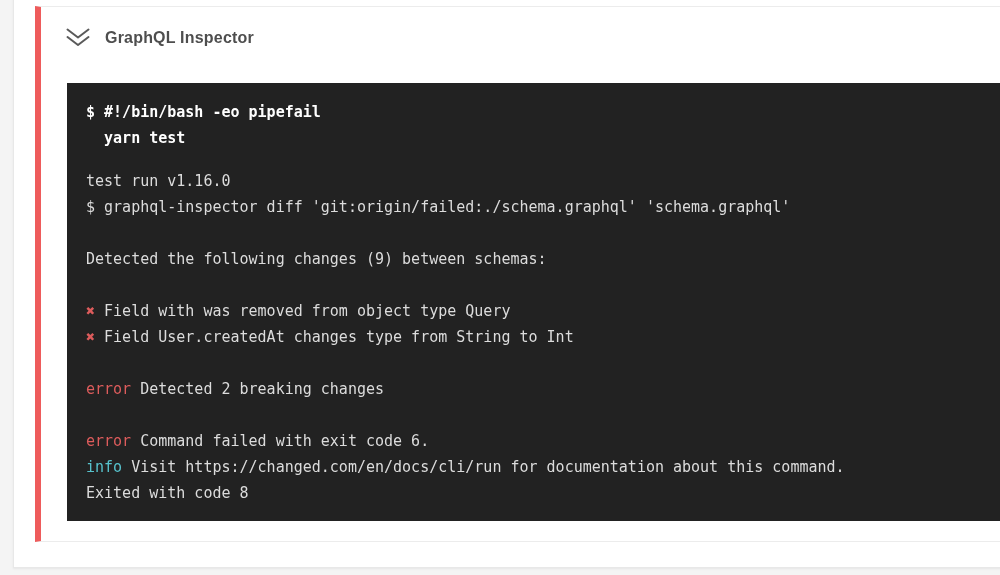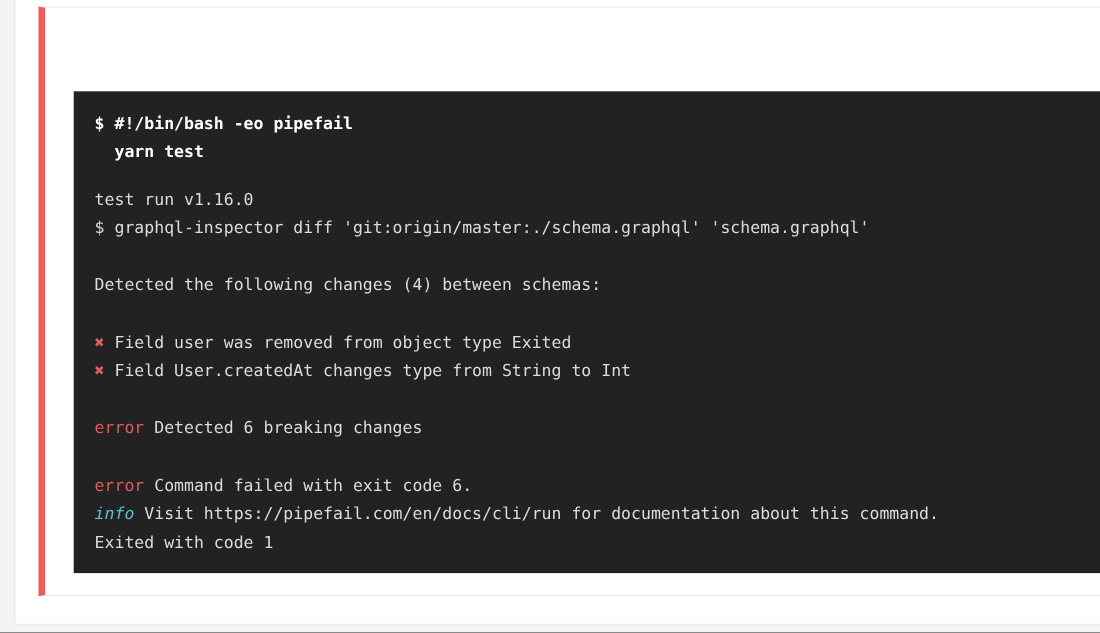--- a/index.html
+++ b/index.html
@@ -61,33 +61,42 @@
     font-weight: bold;
     margin-bottom: 17px;
   }
 </style>
 </head>
 <body style="background: rgb(244, 244, 244);">
 
 <div class="outer-card">
   <div class="step-card" style="border-left-color: rgb(238, 91, 91);">
 
+    <div class="step-header">
+      <span class="collapse-icon">
+        <svg width="28" height="23" viewBox="0 0 28 23" fill="none">
+          <path d="M3.5 3.5 L14 11.5 L24.5 3.5" stroke="#5a5a5a" stroke-width="2" stroke-linecap="round" stroke-linejoin="round" fill="none"></path>
+          <path d="M3.5 11 L14 19 L24.5 11" stroke="#5a5a5a" stroke-width="2" stroke-linecap="round" stroke-linejoin="round" fill="none"></path>
+        </svg>
+      </span>
+      <span class="step-title">GraphQL Inspector</span>
+    </div>
 
     <div class="terminal" style="background: rgb(34, 34, 34);">
       <pre class="cmd" style="color: rgb(255, 255, 255);">$ #!/bin/bash -eo pipefail
   yarn test</pre>
       <pre class="out" style="color: rgb(220, 220, 220);"><span>test run v1.16.0</span>
-<span>$ graphql-inspector diff 'git:origin/master:./schema.graphql' 'schema.graphql'</span>
+<span>$ graphql-inspector diff 'git:origin/failed:./schema.graphql' 'schema.graphql'</span>
 
-<span>Detected the following changes (4) between schemas:</span>
+<span>Detected the following changes (9) between schemas:</span>
 
-<span style="color: rgb(221, 92, 92);">✖</span><span> Field user was removed from object type Exited</span>
+<span style="color: rgb(221, 92, 92);">✖</span><span> Field with was removed from object type Query</span>
 <span style="color: rgb(221, 92, 92);">✖</span><span> Field User.createdAt changes type from String to Int</span>
 
-<span style="color: rgb(221, 92, 92);">error</span><span> Detected 6 breaking changes</span>
+<span style="color: rgb(221, 92, 92);">error</span><span> Detected 2 breaking changes</span>
 
 <span style="color: rgb(221, 92, 92);">error</span><span> Command failed with exit code 6.</span>
-<span style="color: rgb(87, 194, 204); font-style: italic;">info</span><span> Visit https://pipefail.com/en/docs/cli/run for documentation about this command.</span>
-<span>Exited with code 1</span></pre>
+<span style="color: rgb(87, 194, 204);">info</span><span> Visit https://changed.com/en/docs/cli/run for documentation about this command.</span>
+<span>Exited with code 8</span></pre>
     </div>
 
   </div>
 </div>
 
 </body></html>

